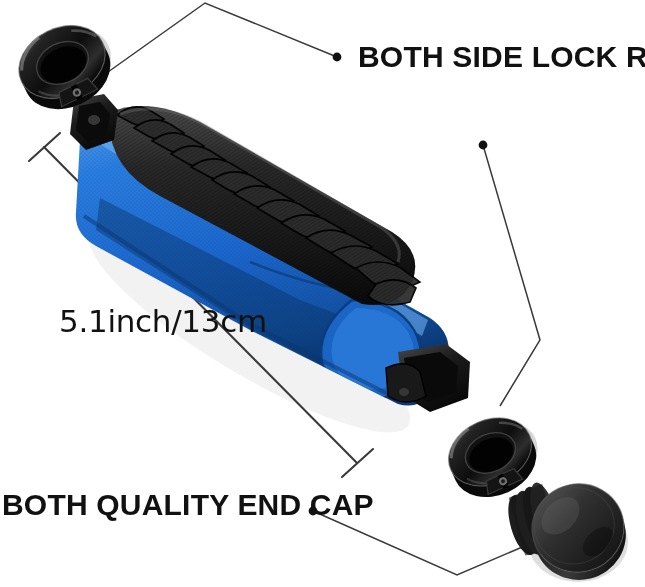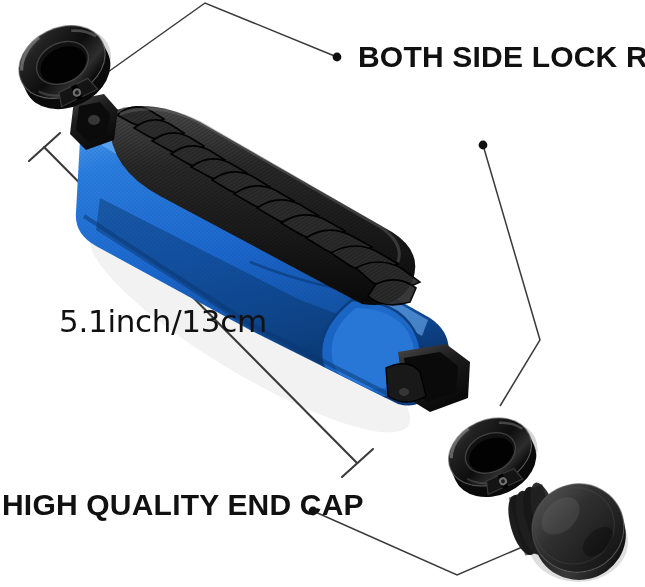--- a/index.html
+++ b/index.html
@@ -222,17 +222,17 @@
         <ellipse cx="-3" cy="-3" rx="40" ry="38" fill="none" stroke="#4a4a4a" stroke-width="1.1" opacity="0.45"></ellipse>
 
         <ellipse cx="-14" cy="-16" rx="22" ry="15" fill="#707070" opacity="0.26" transform="rotate(-30 -14 -16)"></ellipse>
         <ellipse cx="16" cy="18" rx="18" ry="11" fill="#000" opacity="0.3" transform="rotate(-30 16 18)"></ellipse>
       </g>
     </g>
   </svg>
 
   <div class="lbl" id="lbl-top">BOTH SIDE LOCK RING</div>
 
-  <div class="lbl" id="lbl-bottom">HIGH QUALITY END CAP</div>
+  <div class="lbl" id="lbl-bottom">BOTH QUALITY END CAP</div>
 
   <div class="lbl" id="lbl-dim">5.1inch/13cm</div>
 
 </div>
 
 </body></html>

